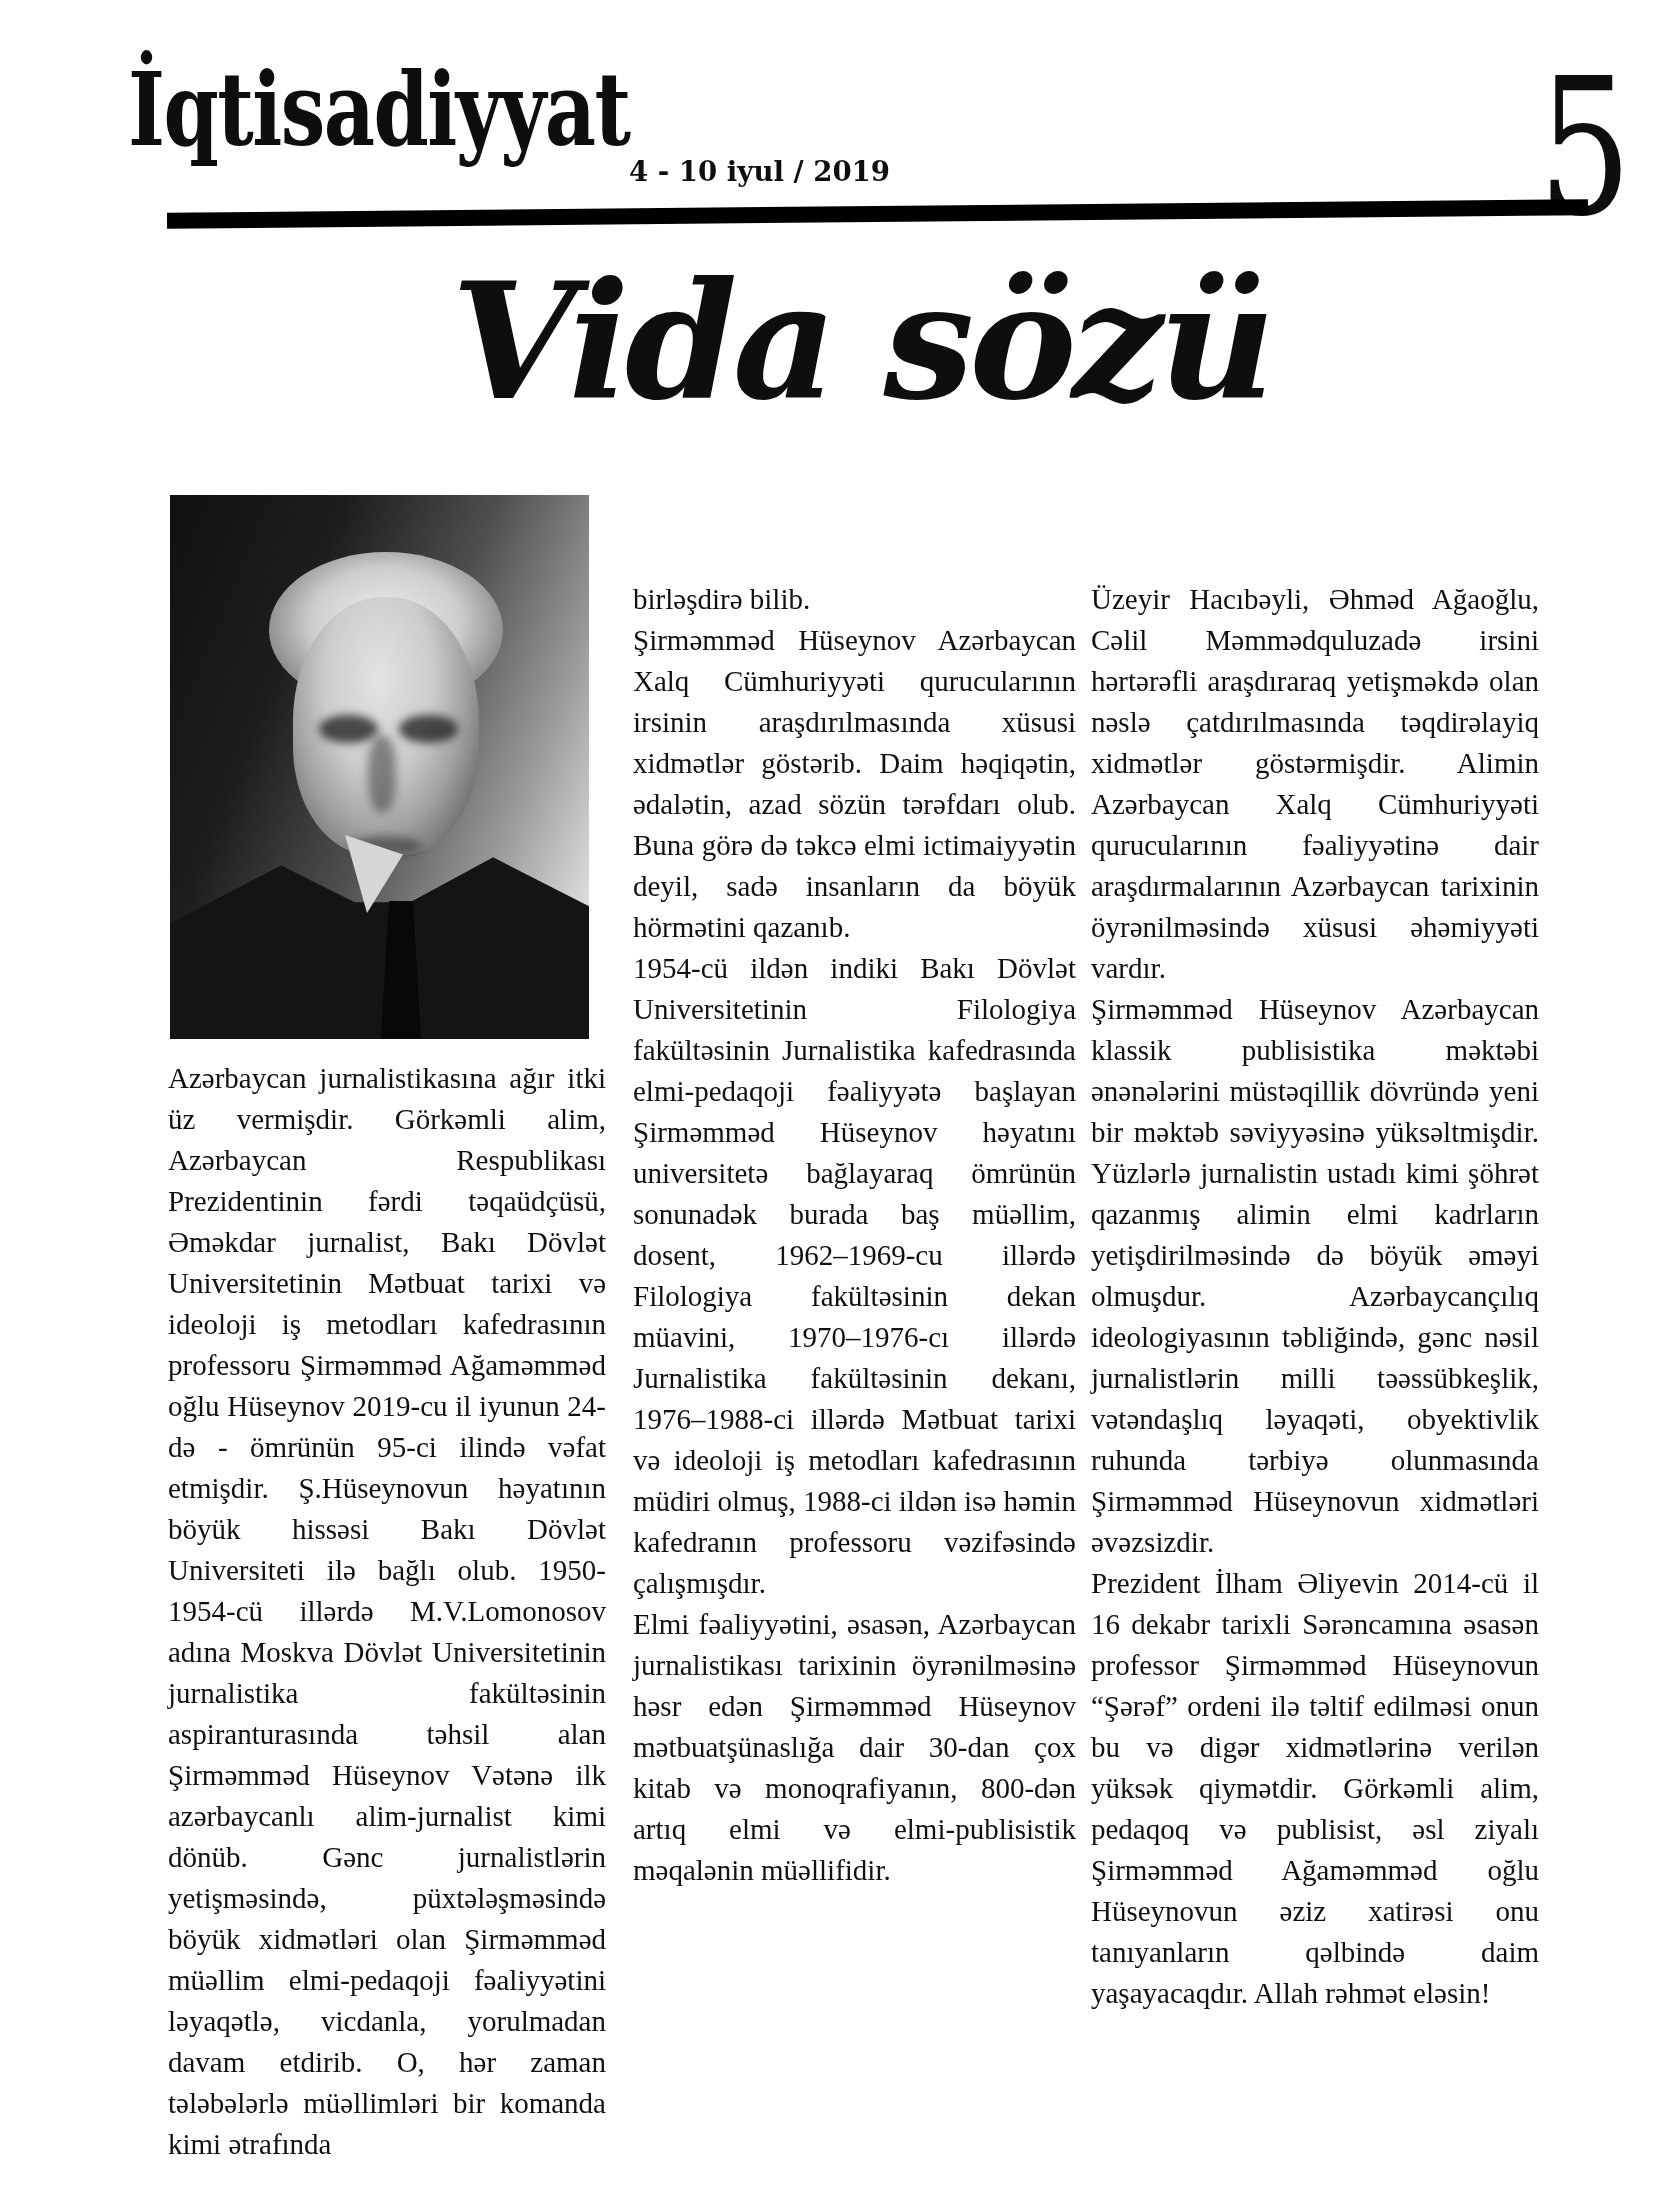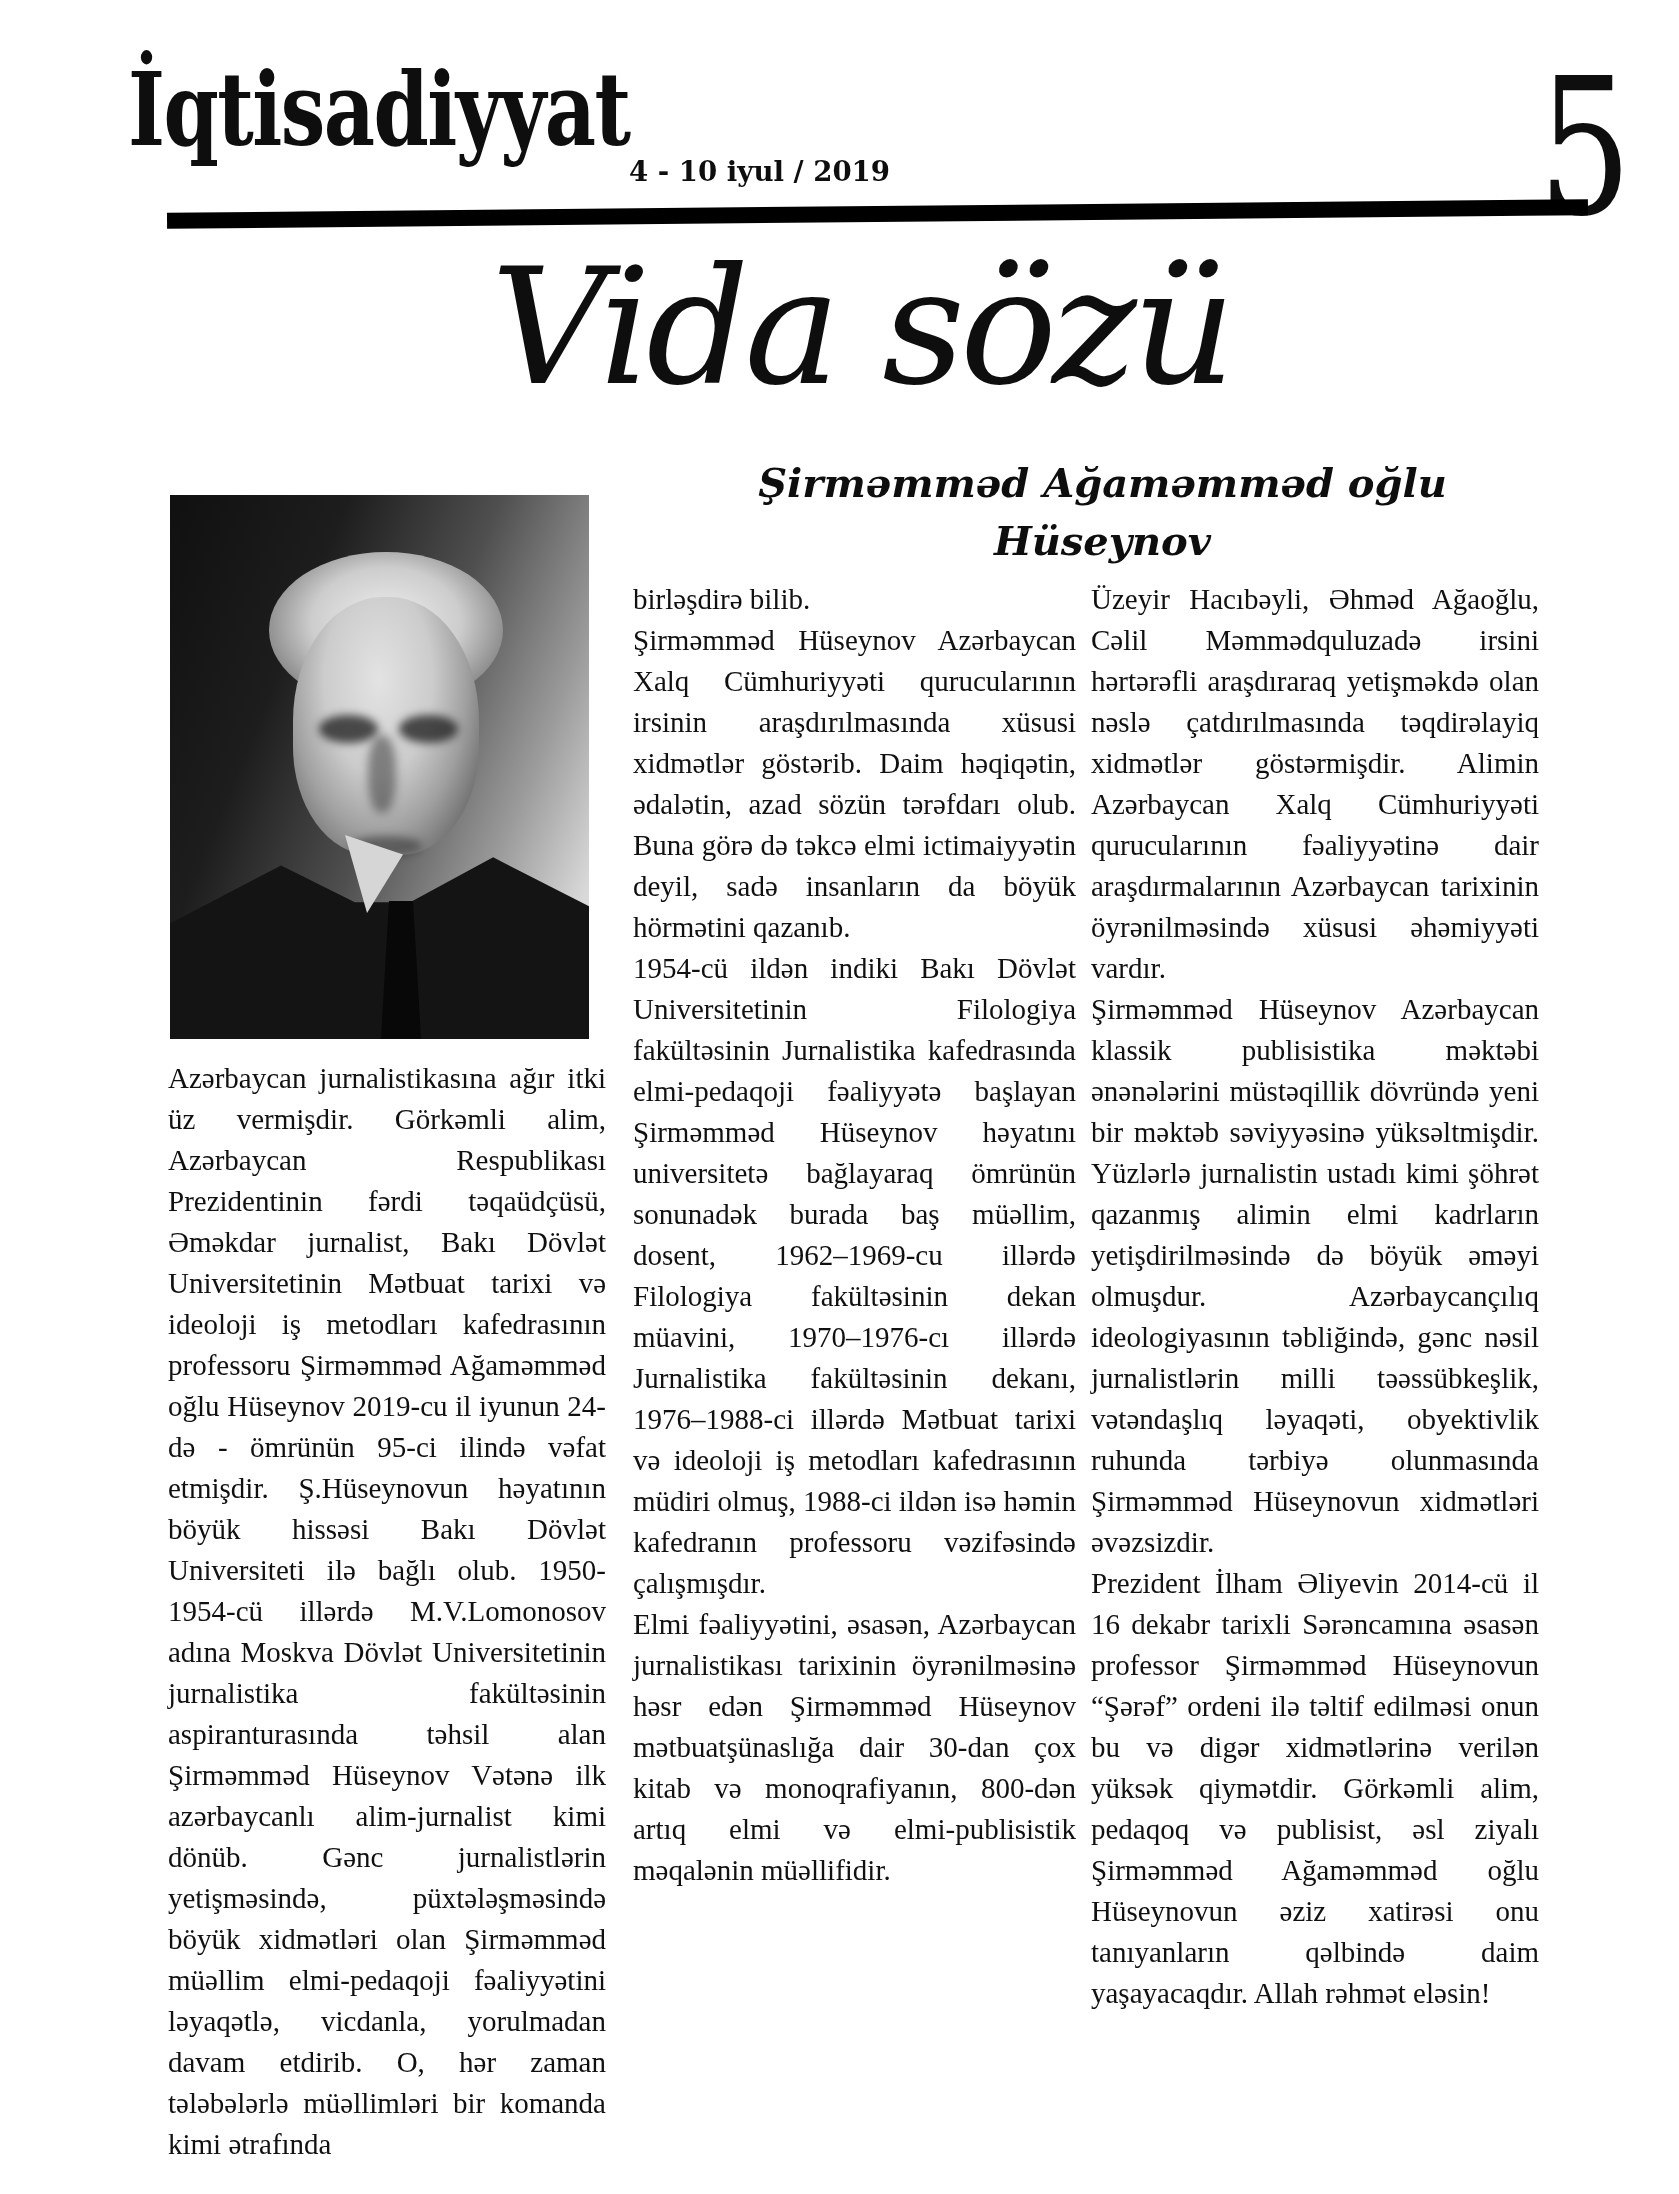--- a/index.html
+++ b/index.html
@@ -61,27 +61,27 @@
     width: 1421px;
     height: 15.6px;
     background: #000000;
     transform: rotate(-0.55deg);
   }
 
   
   .headline {
     position: absolute;
     left: 42px;
-    top: 238px;
+    top: 252px;
     width: 1638px;
     text-align: center;
     font-size: 161px;
     line-height: 180px;
     font-style: italic;
-    font-weight: normal;
+    font-weight: bold;
     letter-spacing: -4.8px;
     white-space: nowrap;
   }
   .subhead {
     position: absolute;
     left: 689px;
     top: 454px;
     width: 827px;
     text-align: center;
     font-size: 40px;
@@ -178,24 +178,20 @@
 <body>
 
 <div class="page">
 
   <div class="masthead">İqtisadiyyat</div>
   <div class="dateline">4 - 10 iyul / 2019</div>
   <div class="pagenum">5</div>
   <div class="header-rule"></div>
 
   <div class="headline">Vida sözü</div>
-  <div class="subhead">
-    <div>Şirməmməd Ağaməmməd oğlu</div>
-    <div>Hüseynov</div>
-  </div>
 
   <div class="photo">
     <div class="hair"></div>
     <div class="face"></div>
     <div class="brow-left"></div>
     <div class="brow-right"></div>
     <div class="nose-shadow"></div>
     <div class="mouth-shadow"></div>
     <div class="suit"></div>
     <div class="collar"></div>

